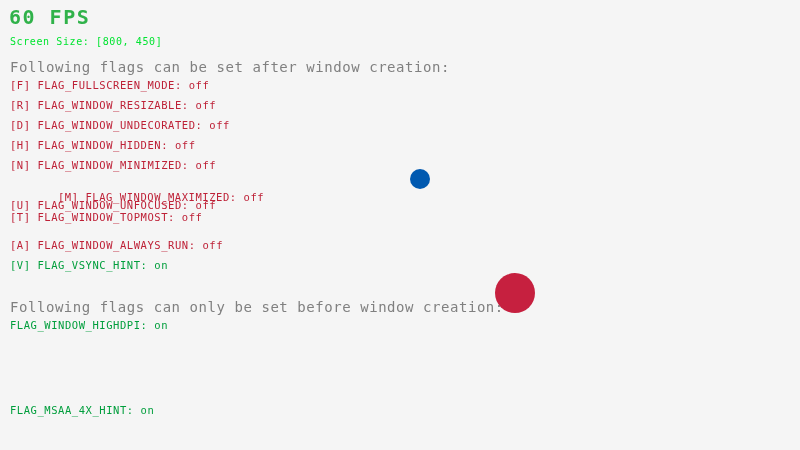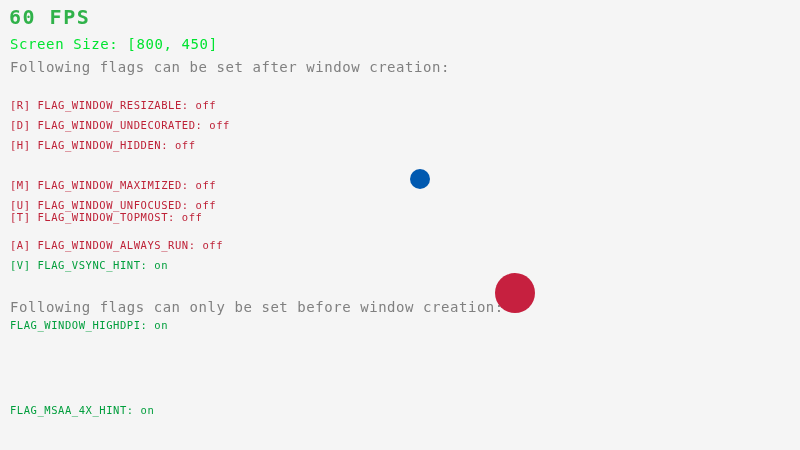--- a/index.html
+++ b/index.html
@@ -40,21 +40,21 @@
     top: 7px;
     font-size: 20px;
     font-weight: bold;
     letter-spacing: 1.5px;
     color: #30B24A;
   }
 
   #screen-size {
     left: 10px;
     top: 37px;
-    font-size: 14px;
+    font-size: 10px;
     letter-spacing: 0.6px;
     color: #00E430;
   }
 
   .section-header {
     left: 10px;
     font-size: 14px;
     letter-spacing: 0.55px;
     color: #808080;
   }
@@ -91,24 +91,26 @@
 <body style="background: rgb(245, 245, 245);">
 
 <div id="screen" style="background: rgb(245, 245, 245);">
 
   <div class="txt" id="fps-counter" style="color: rgb(48, 178, 74);">60 FPS</div>
 
   <div class="txt" id="screen-size" style="color: rgb(0, 228, 48);">Screen Size: [800, 450]</div>
 
   <div class="txt section-header" style="top: 60px; color: rgb(128, 128, 128);">Following flags can be set after window creation:</div>
 
+  <div class="txt flag-line flag-off" style="top: 80px; color: rgb(190, 33, 55);">[F] FLAG_FULLSCREEN_MODE: off</div>
   <div class="txt flag-line flag-off" style="top: 100px; color: rgb(190, 33, 55); text-align: right;">[R] FLAG_WINDOW_RESIZABLE: off</div>
   <div class="txt flag-line flag-off" style="top: 120px; color: rgb(190, 33, 55);">[D] FLAG_WINDOW_UNDECORATED: off</div>
   <div class="txt flag-line flag-off" style="top: 140px; color: rgb(190, 33, 55);">[H] FLAG_WINDOW_HIDDEN: off</div>
-  <div class="txt flag-line flag-off" style="top: 180px; color: rgb(190, 33, 55);">[M] FLAG_WINDOW_MAXIMIZED: off</div>
+  <div class="txt flag-line flag-off" style="top: 160px; color: rgb(190, 33, 55);">[N] FLAG_WINDOW_MINIMIZED: off</div>
+  <div class="txt flag-line flag-off" style="top: 192px; color: rgb(190, 33, 55); margin-left: 48px;">[M] FLAG_WINDOW_MAXIMIZED: off</div>
   <div class="txt flag-line flag-off" style="top: 200px; color: rgb(190, 33, 55);">[U] FLAG_WINDOW_UNFOCUSED: off</div>
   <div class="txt flag-line flag-off" style="top: 212px; color: rgb(190, 33, 55);">[T] FLAG_WINDOW_TOPMOST: off</div>
   <div class="txt flag-line flag-off" style="top: 240px; color: rgb(190, 33, 55);">[A] FLAG_WINDOW_ALWAYS_RUN: off</div>
   <div class="txt flag-line flag-on" style="top: 260px; color: rgb(0, 158, 60);">[V] FLAG_VSYNC_HINT: on</div>
 
   <div class="txt section-header" style="top: 300px; color: rgb(128, 128, 128); text-align: center;">Following flags can only be set before window creation:</div>
 
   <div class="txt flag-line flag-on" style="top: 320px; color: rgb(0, 158, 60);">FLAG_WINDOW_HIGHDPI: on</div>
   <div class="txt flag-line flag-on" style="top: 360px; color: rgb(0, 158, 60); margin-top: 45px;">FLAG_MSAA_4X_HINT: on</div>
 

